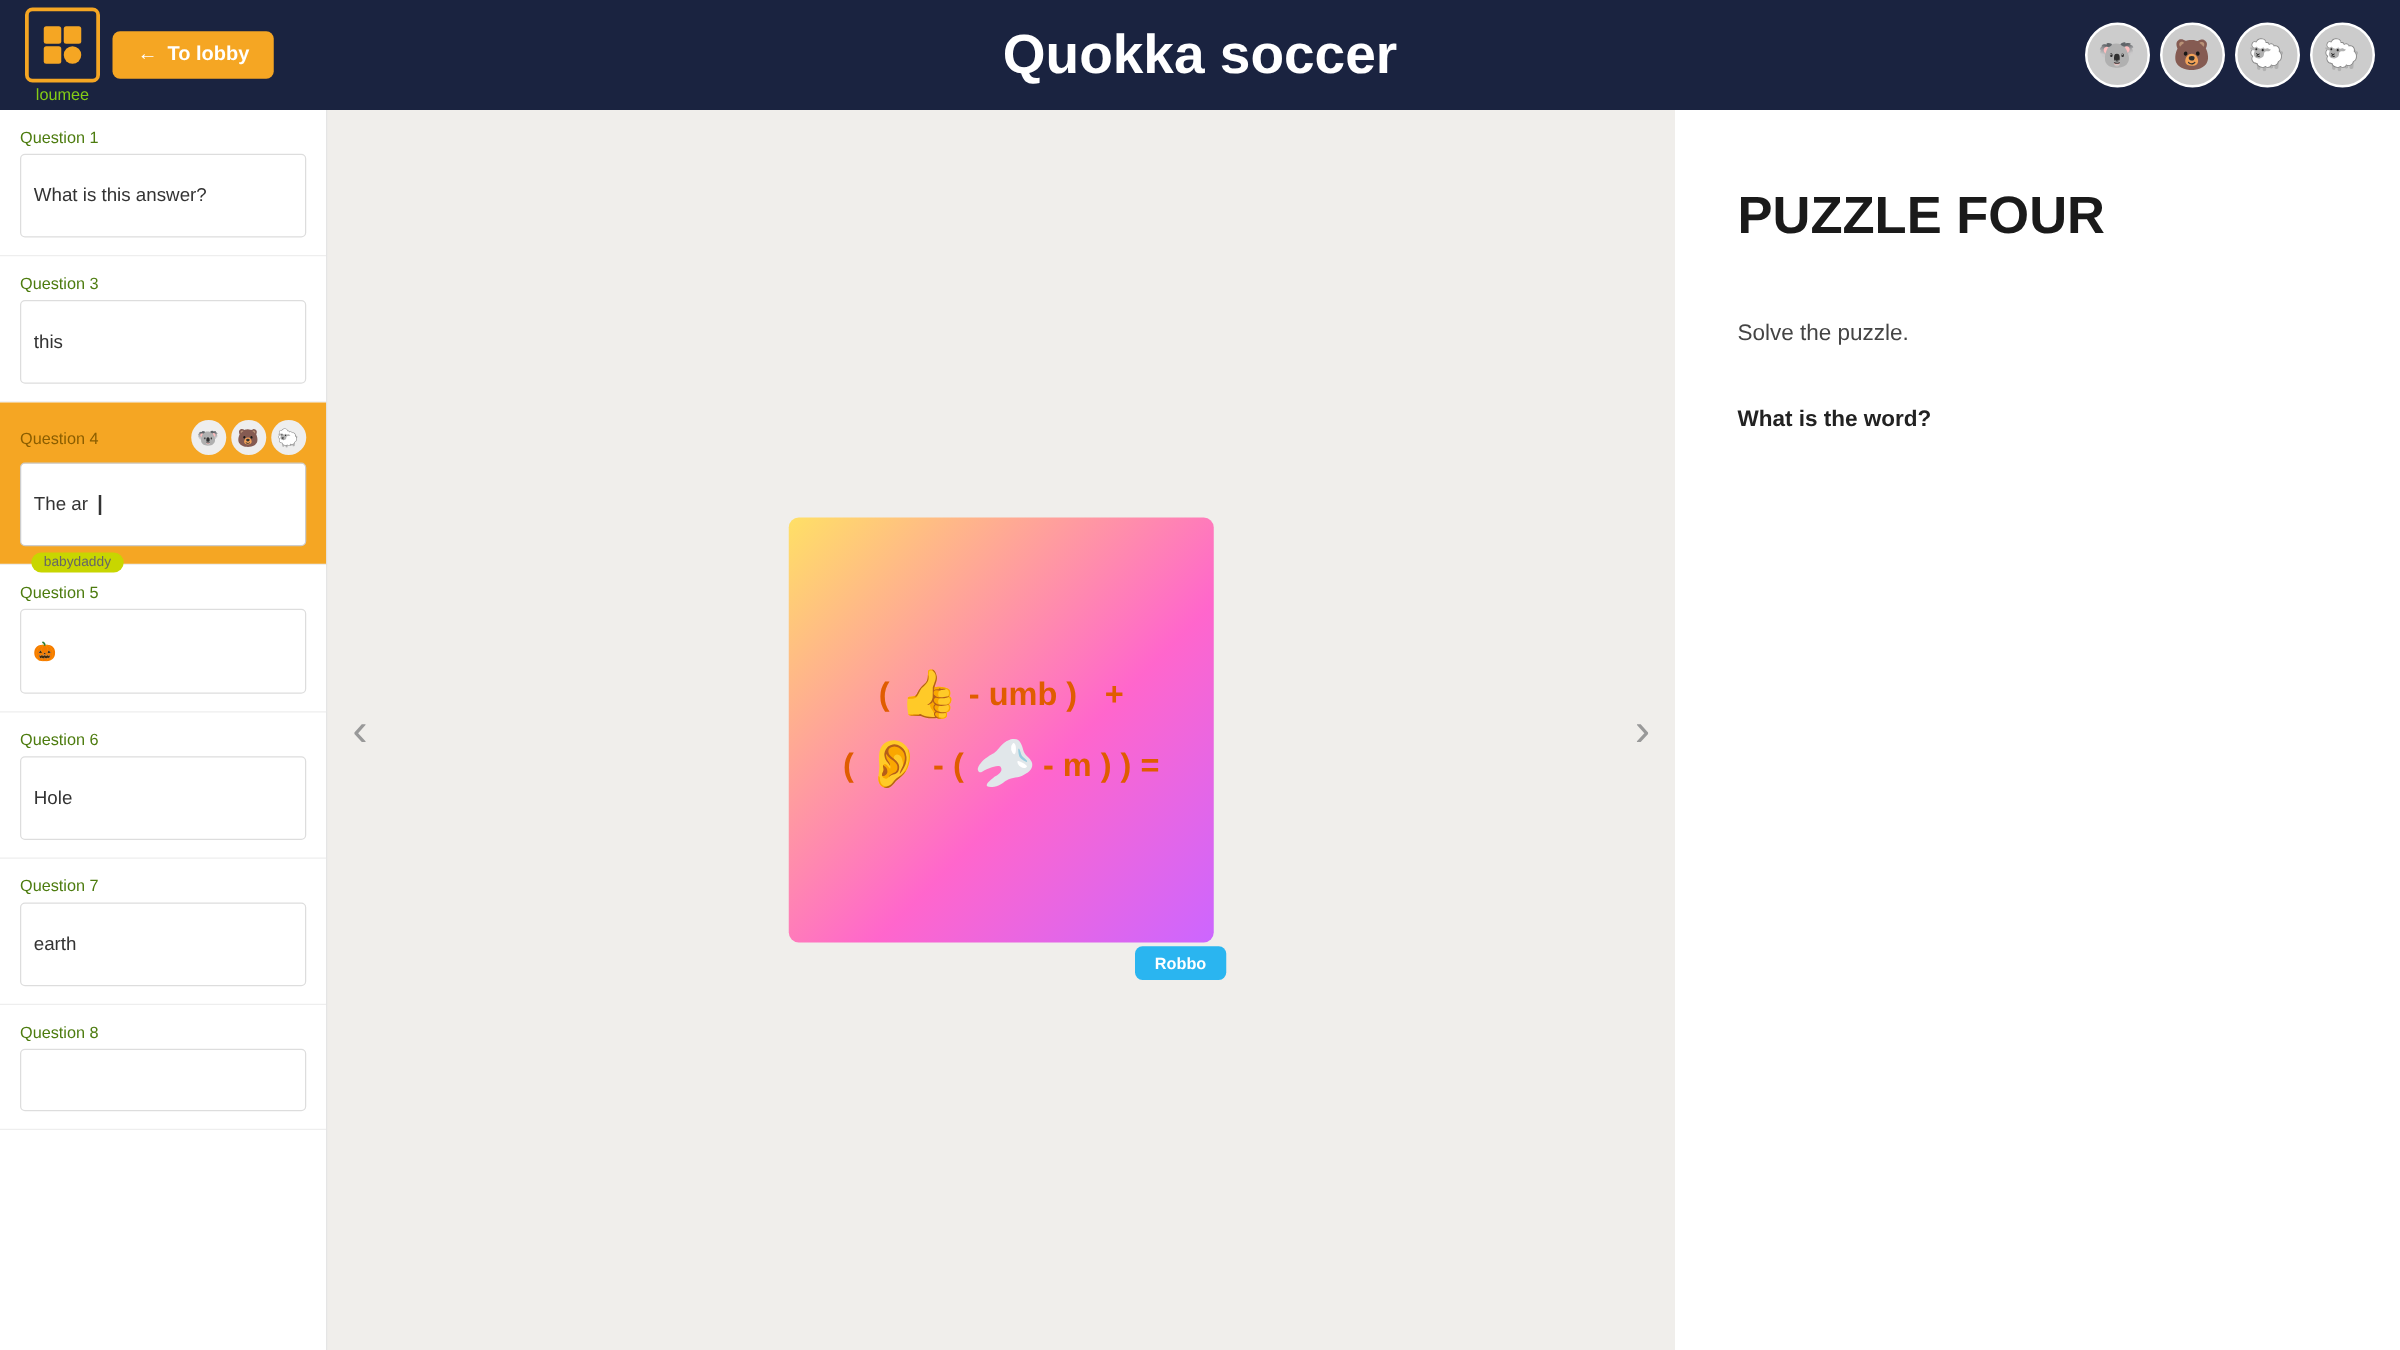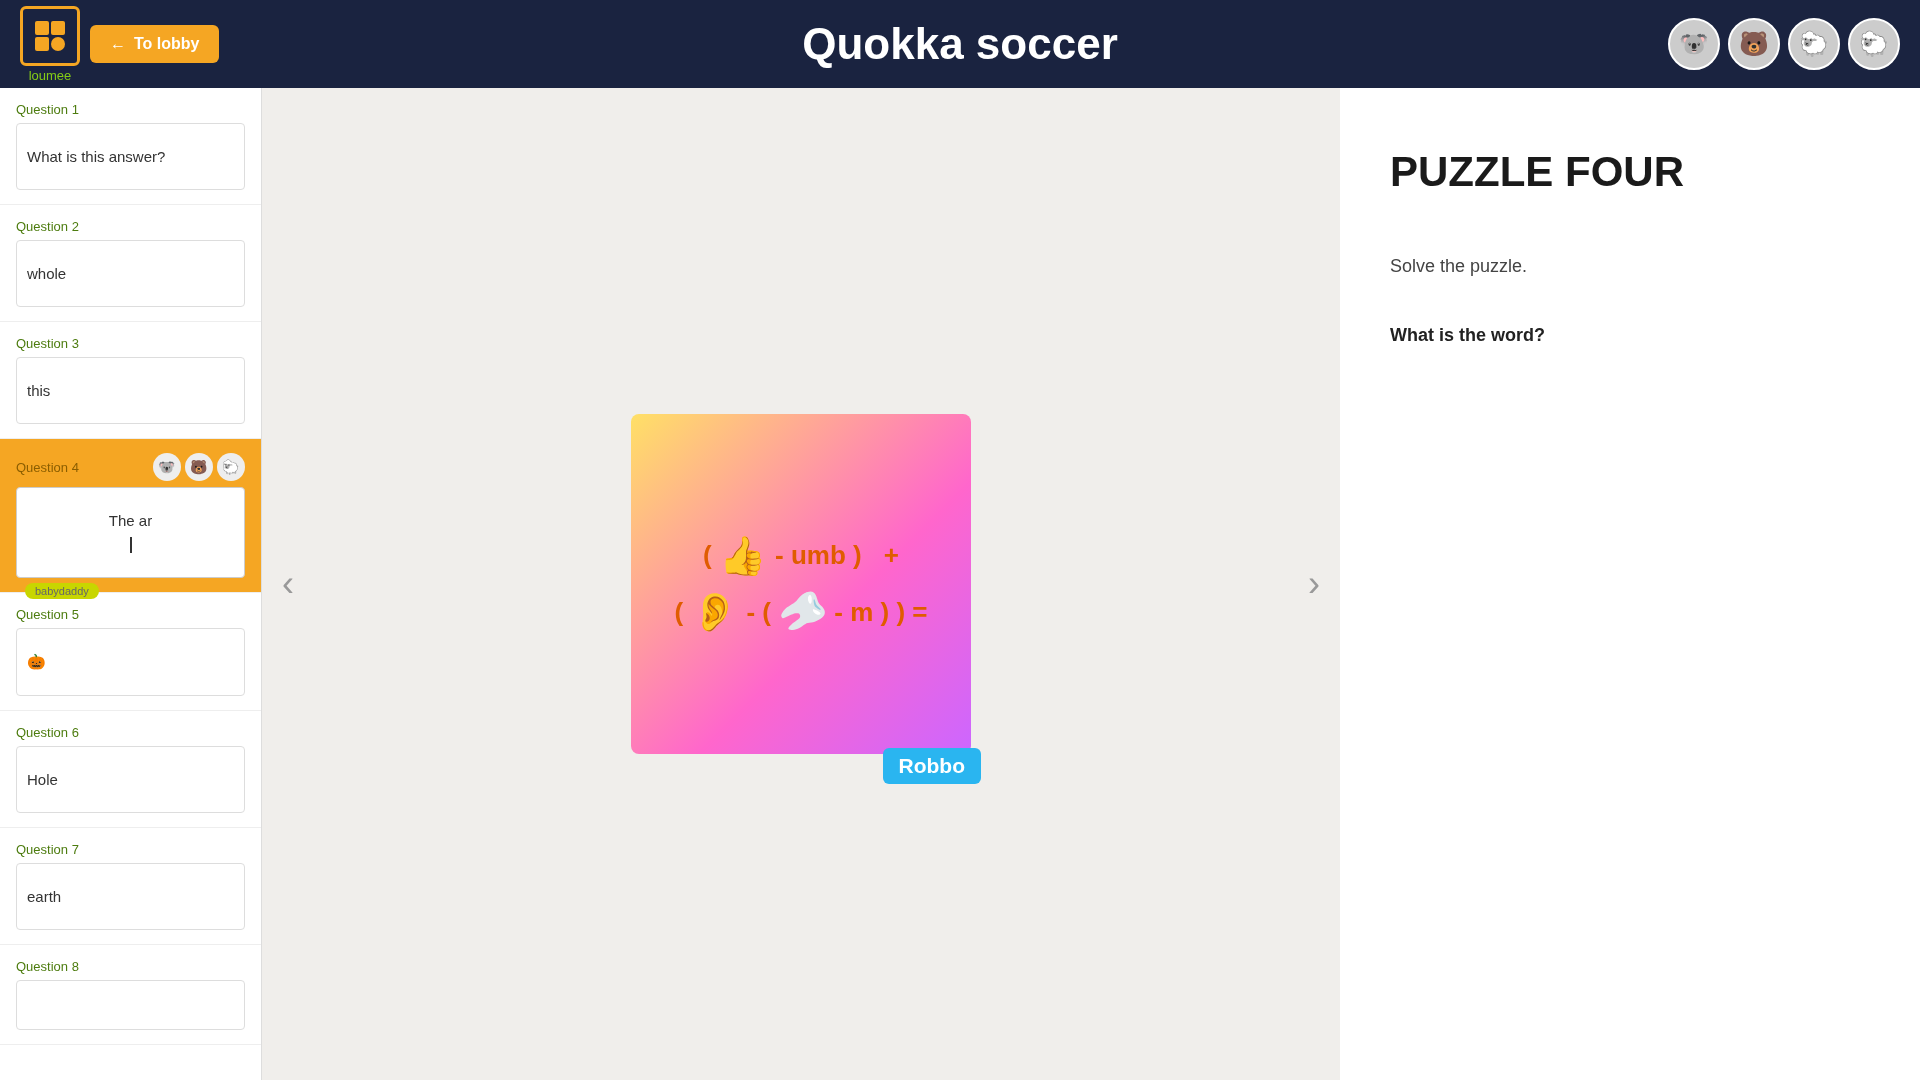--- a/index.html
+++ b/index.html
@@ -125,21 +125,20 @@
       font-size: 15px;
       color: #333;
       min-height: 36px;
       position: relative;
       display: flex;
       align-items: center;
       gap: 8px;
     }
     .q-item.active .q-answer-box {
       border-color: #ccc;
-      flex-direction: column;
     }
     .tooltip-badge {
       background: #c8d600;
       color: #666;
       font-size: 11px;
       border-radius: 10px;
       padding: 2px 10px;
       position: absolute;
       bottom: -22px;
       left: 8px;
@@ -236,21 +235,21 @@
       line-height: 1;
     }
     .robbo-badge {
       position: absolute;
       bottom: -30px;
       right: -10px;
       background: #2ab5f0;
       color: white;
       border-radius: 6px;
       padding: 6px 16px;
-      font-size: 21px;
+      font-size: 13px;
       font-weight: 600;
     }
 
     
     .right-panel {
       width: 580px;
       background: white;
       padding: 60px 50px;
       display: flex;
       flex-direction: column;
@@ -308,26 +307,20 @@
 
   <div class="sidebar">
 
     <div class="q-item">
       <div class="q-label">Question 1</div>
       <div class="q-answer-box">
         <span>What is this answer?</span>
       </div>
     </div>
 
-    <div class="q-item">
-      <div class="q-label">Question 2</div>
-      <div class="q-answer-box">
-        <span>whole</span>
-      </div>
-    </div>
 
     <div class="q-item">
       <div class="q-label">Question 3</div>
       <div class="q-answer-box">
         <span>this</span>
       </div>
     </div>
 
     <div class="q-item active">
       <div class="q-label" style="display:flex;align-items:center;justify-content:space-between;">

